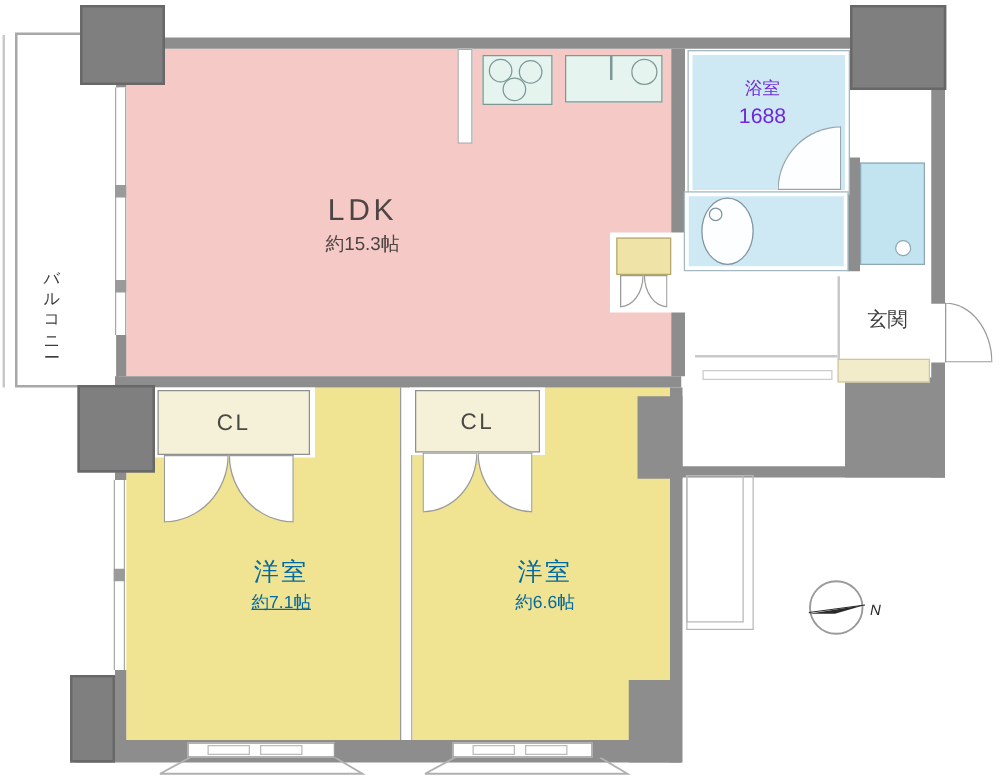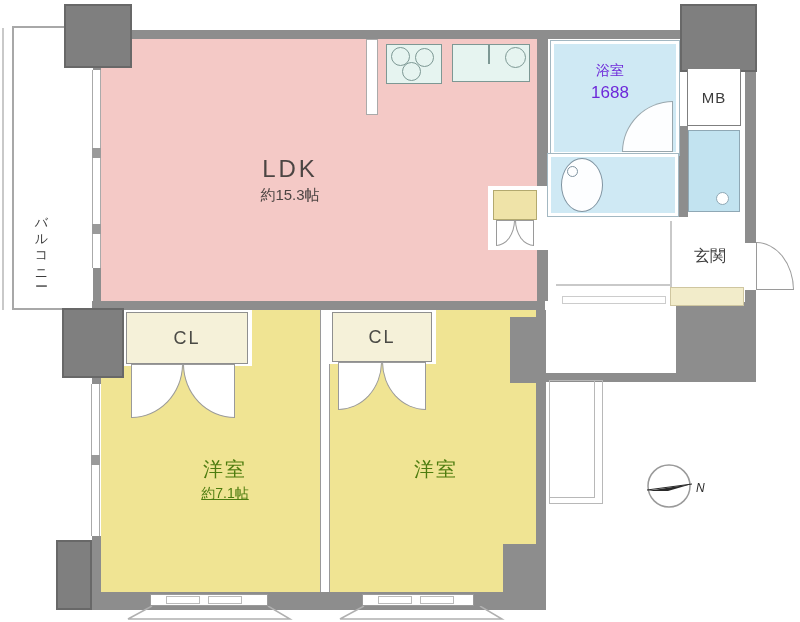--- a/index.html
+++ b/index.html
@@ -7,21 +7,21 @@
   .plan{position:relative;width:800px;height:622px;background:#fff;overflow:hidden;}
   .abs{position:absolute;box-sizing:border-box;}
   .wall{background:var(--wall);}
   .pillar{background:var(--pillar);border:2px solid #686868;}
   .room-label{color:#4c4543;text-align:center;}
   .ctr{display:flex;align-items:center;justify-content:center;text-align:center;}
   .petal{background:#fff;border:1px solid #9a9a9a;}
   .tick{background:#9a9a9a;}
   .thinline{background:#c9c9c9;}
   .blue-text{color:#6d28d9;}
-  .bed-text{color:#4d7c0f;margin-top:12px;}
+  .bed-text{color:#0369a1;}
   .outline-rect{border:1px solid #b8b8b8;background:transparent;}
 </style>
 </head>
 <body>
 
 <div class="plan">
 
   <div class="abs thinline" style="left:2px;top:28px;width:2px;height:282px;"></div>
   <div class="abs" style="left:12px;top:26px;width:83px;height:284px;background:#fff;border:2px solid #a8a8a8;"></div>
   <div class="abs ctr" style="left:30px;top:185px;width:22px;height:120px;">
@@ -94,23 +94,20 @@
 
   <div class="abs" style="left:551px;top:41px;width:128px;height:114px;background:var(--bath);border:3px solid #ffffff;outline:1px solid #a3b8c2;"></div>
   <div class="abs ctr blue-text" style="left:560px;top:62px;width:100px;height:18px;font-size:14px;">浴室</div>
   <div class="abs ctr blue-text" style="left:560px;top:82px;width:100px;height:22px;font-size:17px;">1688</div>
   <div class="abs" style="left:622px;top:101px;width:51px;height:51px;background:#fdfeff;border:1px solid #98a6ac;border-radius:100% 0 0 0;"></div>
 
   <div class="abs" style="left:548px;top:154px;width:130px;height:62px;background:var(--bath);border:3px solid #ffffff;outline:1px solid #a3b8c2;"></div>
   <div class="abs" style="left:561px;top:158px;width:42px;height:54px;background:#fdfeff;border:1.5px solid #7f93a0;border-radius:50%;"></div>
   <div class="abs" style="left:567px;top:166px;width:11px;height:11px;border:1.5px solid #7f93a0;border-radius:50%;"></div>
 
-  <div class="abs ctr" style="left:687px;top:68px;width:54px;height:58px;background:#fff;border:1.5px solid #7f7f7f;">
-    <span style="font-size:15px;color:#3c3c3c;letter-spacing:1px;">MB</span>
-  </div>
   <div class="abs" style="left:688px;top:130px;width:52px;height:82px;background:var(--washpan);border:1px solid #8fa8b5;"></div>
   <div class="abs" style="left:716px;top:192px;width:13px;height:13px;background:#fff;border:1px solid #8fa8b5;border-radius:50%;"></div>
 
   <div class="abs thinline" style="left:670px;top:221px;width:2px;height:67px;"></div>
   <div class="abs thinline" style="left:556px;top:284px;width:114px;height:2px;"></div>
   <div class="abs ctr" style="left:675px;top:244px;width:70px;height:24px;font-size:16px;color:#3c3c3c;">玄関</div>
   <div class="abs" style="left:670px;top:287px;width:74px;height:19px;background:var(--step);border:1px solid #cfc6a0;"></div>
   <div class="abs" style="left:756px;top:242px;width:38px;height:48px;background:#fff;border:1px solid #9a9a9a;border-radius:0 100% 0 0;"></div>
 
   <div class="abs" style="left:562px;top:296px;width:104px;height:8px;background:#fff;border:1px solid #cccccc;"></div>
@@ -128,20 +125,21 @@
   <div class="abs" style="left:328px;top:310px;width:108px;height:54px;background:#fff;"></div>
   <div class="abs ctr" style="left:332px;top:312px;width:100px;height:50px;background:var(--closet);border:1px solid #8f8f8f;">
     <span style="font-size:18px;letter-spacing:2px;color:#4a4a45;">CL</span>
   </div>
   <div class="abs petal" style="left:338px;top:362px;width:44px;height:48px;border-radius:0 0 100% 0;"></div>
   <div class="abs petal" style="left:382px;top:362px;width:44px;height:48px;border-radius:0 0 0 100%;"></div>
 
   <div class="abs ctr bed-text" style="left:155px;top:444px;width:140px;height:26px;font-size:20px;letter-spacing:2px;">洋室</div>
   <div class="abs ctr bed-text" style="left:150px;top:472px;width:150px;height:20px;font-size:14px;text-decoration:underline;">約7.1帖</div>
   <div class="abs ctr bed-text" style="left:366px;top:444px;width:140px;height:26px;font-size:20px;letter-spacing:2px;">洋室</div>
+  <div class="abs ctr bed-text" style="left:361px;top:472px;width:150px;height:20px;font-size:14px;">約6.6帖</div>
 
   <svg class="abs" style="left:638px;top:458px;" width="76" height="54" viewBox="0 0 76 54">
     <circle cx="31" cy="28" r="21" fill="none" stroke="#9a9a9a" stroke-width="1.5"></circle>
     <line x1="9" y1="32" x2="54" y2="26" stroke="#2a2a2a" stroke-width="1"></line>
     <polygon points="9,33 54,26 30,33" fill="#2a2a2a"></polygon>
     <text x="58" y="34" font-size="12" font-style="italic" fill="#2a2a2a">N</text>
   </svg>
 
 </div>
 

